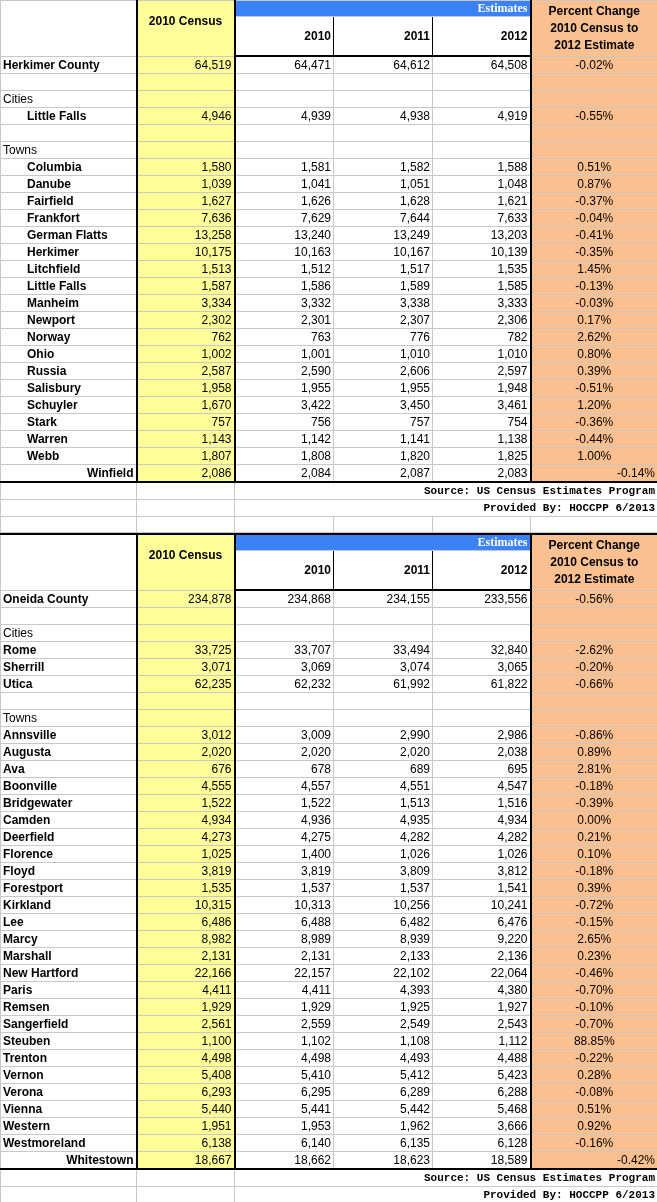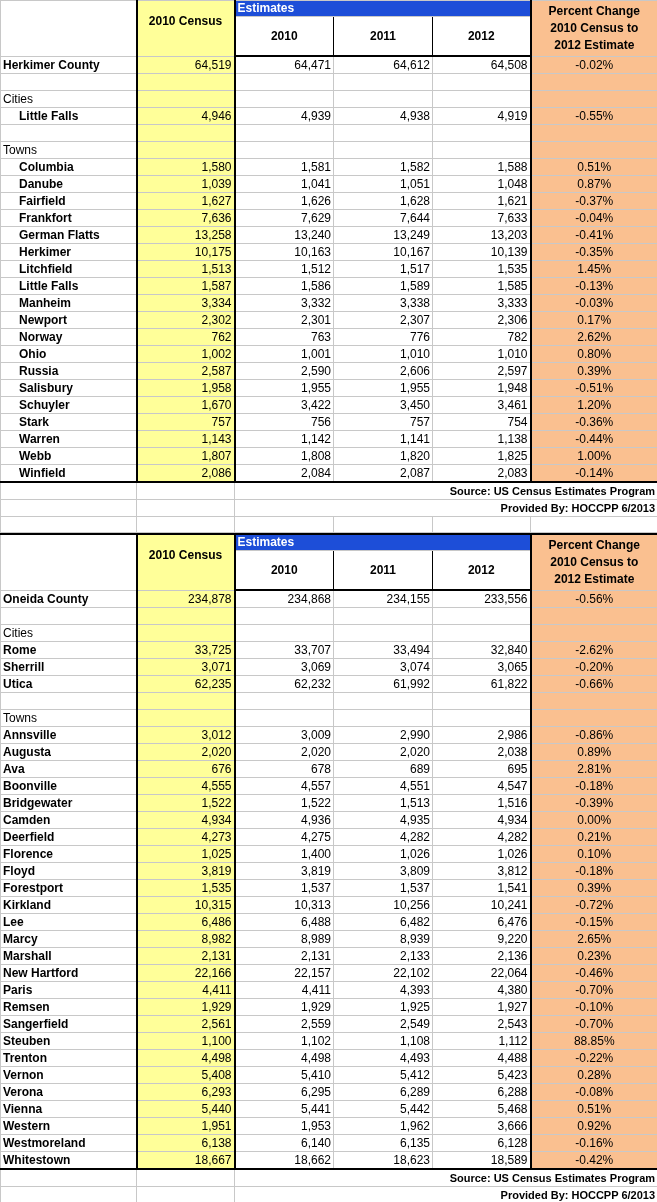--- a/index.html
+++ b/index.html
@@ -2,31 +2,31 @@
 <html><head>
 <meta charset="utf-8">
 <style>
   html, body { margin:0; padding:0; background:#ffffff; }
   body { width:657px; height:1202px; overflow:hidden; font-family:"Liberation Sans", sans-serif; }
   table { border-collapse:collapse; table-layout:fixed; width:657px; }
   col.c0 { width:136px; } col.c1 { width:98px; } col.c2 { width:99px; }
   col.c3 { width:99px; } col.c4 { width:98px; } col.c5 { width:127px; }
   td { height:16px; padding:0 2px; font-size:12px; line-height:16px; border:1px solid #c8c8c8; white-space:nowrap; overflow:hidden; font-family:"Liberation Sans Narrow","Liberation Sans", sans-serif; }
   td.name { font-weight:bold; text-align:left; color:#000; }
-  td.name.ind { padding-left:18px; }
+  td.name.ind { padding-left:26px; }
   td.num { text-align:right; color:#000; }
   td.cen { background:#ffff99; border-left:2px solid #000; border-right:2px solid #000; }
   td.pct { background:#fac090; text-align:center; border-left:2px solid #000; }
   td.hdr { font-weight:bold; text-align:center; font-size:12px; line-height:15px; }
-  td.est { background:#1d4ed8; color:#fff; font-weight:bold; text-align:left; height:15px; line-height:15px; }
-  tr.bottom td { border-bottom:2px solid #000; }
+  td.est { background:#3b82f6; color:#fff; font-weight:bold; text-align:right; height:15px; line-height:15px;font-family:Liberation Serif, serif; }
+  tr.bottom td { border-bottom:2px solid #000;text-align:right; }
   tr.top td { border-top:2px solid #000; }
   td.src { text-align:right; font-weight:bold; font-size:11px; border-left:none; }
   td.nob { border-right:none; }
-  .spacer td { height:15px; }
+  .spacer td { height:15px;font-family:Liberation Mono, monospace; }
 </style>
 </head>
 <body>
 
 <div id="root">
     <table>
   <colgroup>
         <col class="c0">
         <col class="c1">
         <col class="c2">

